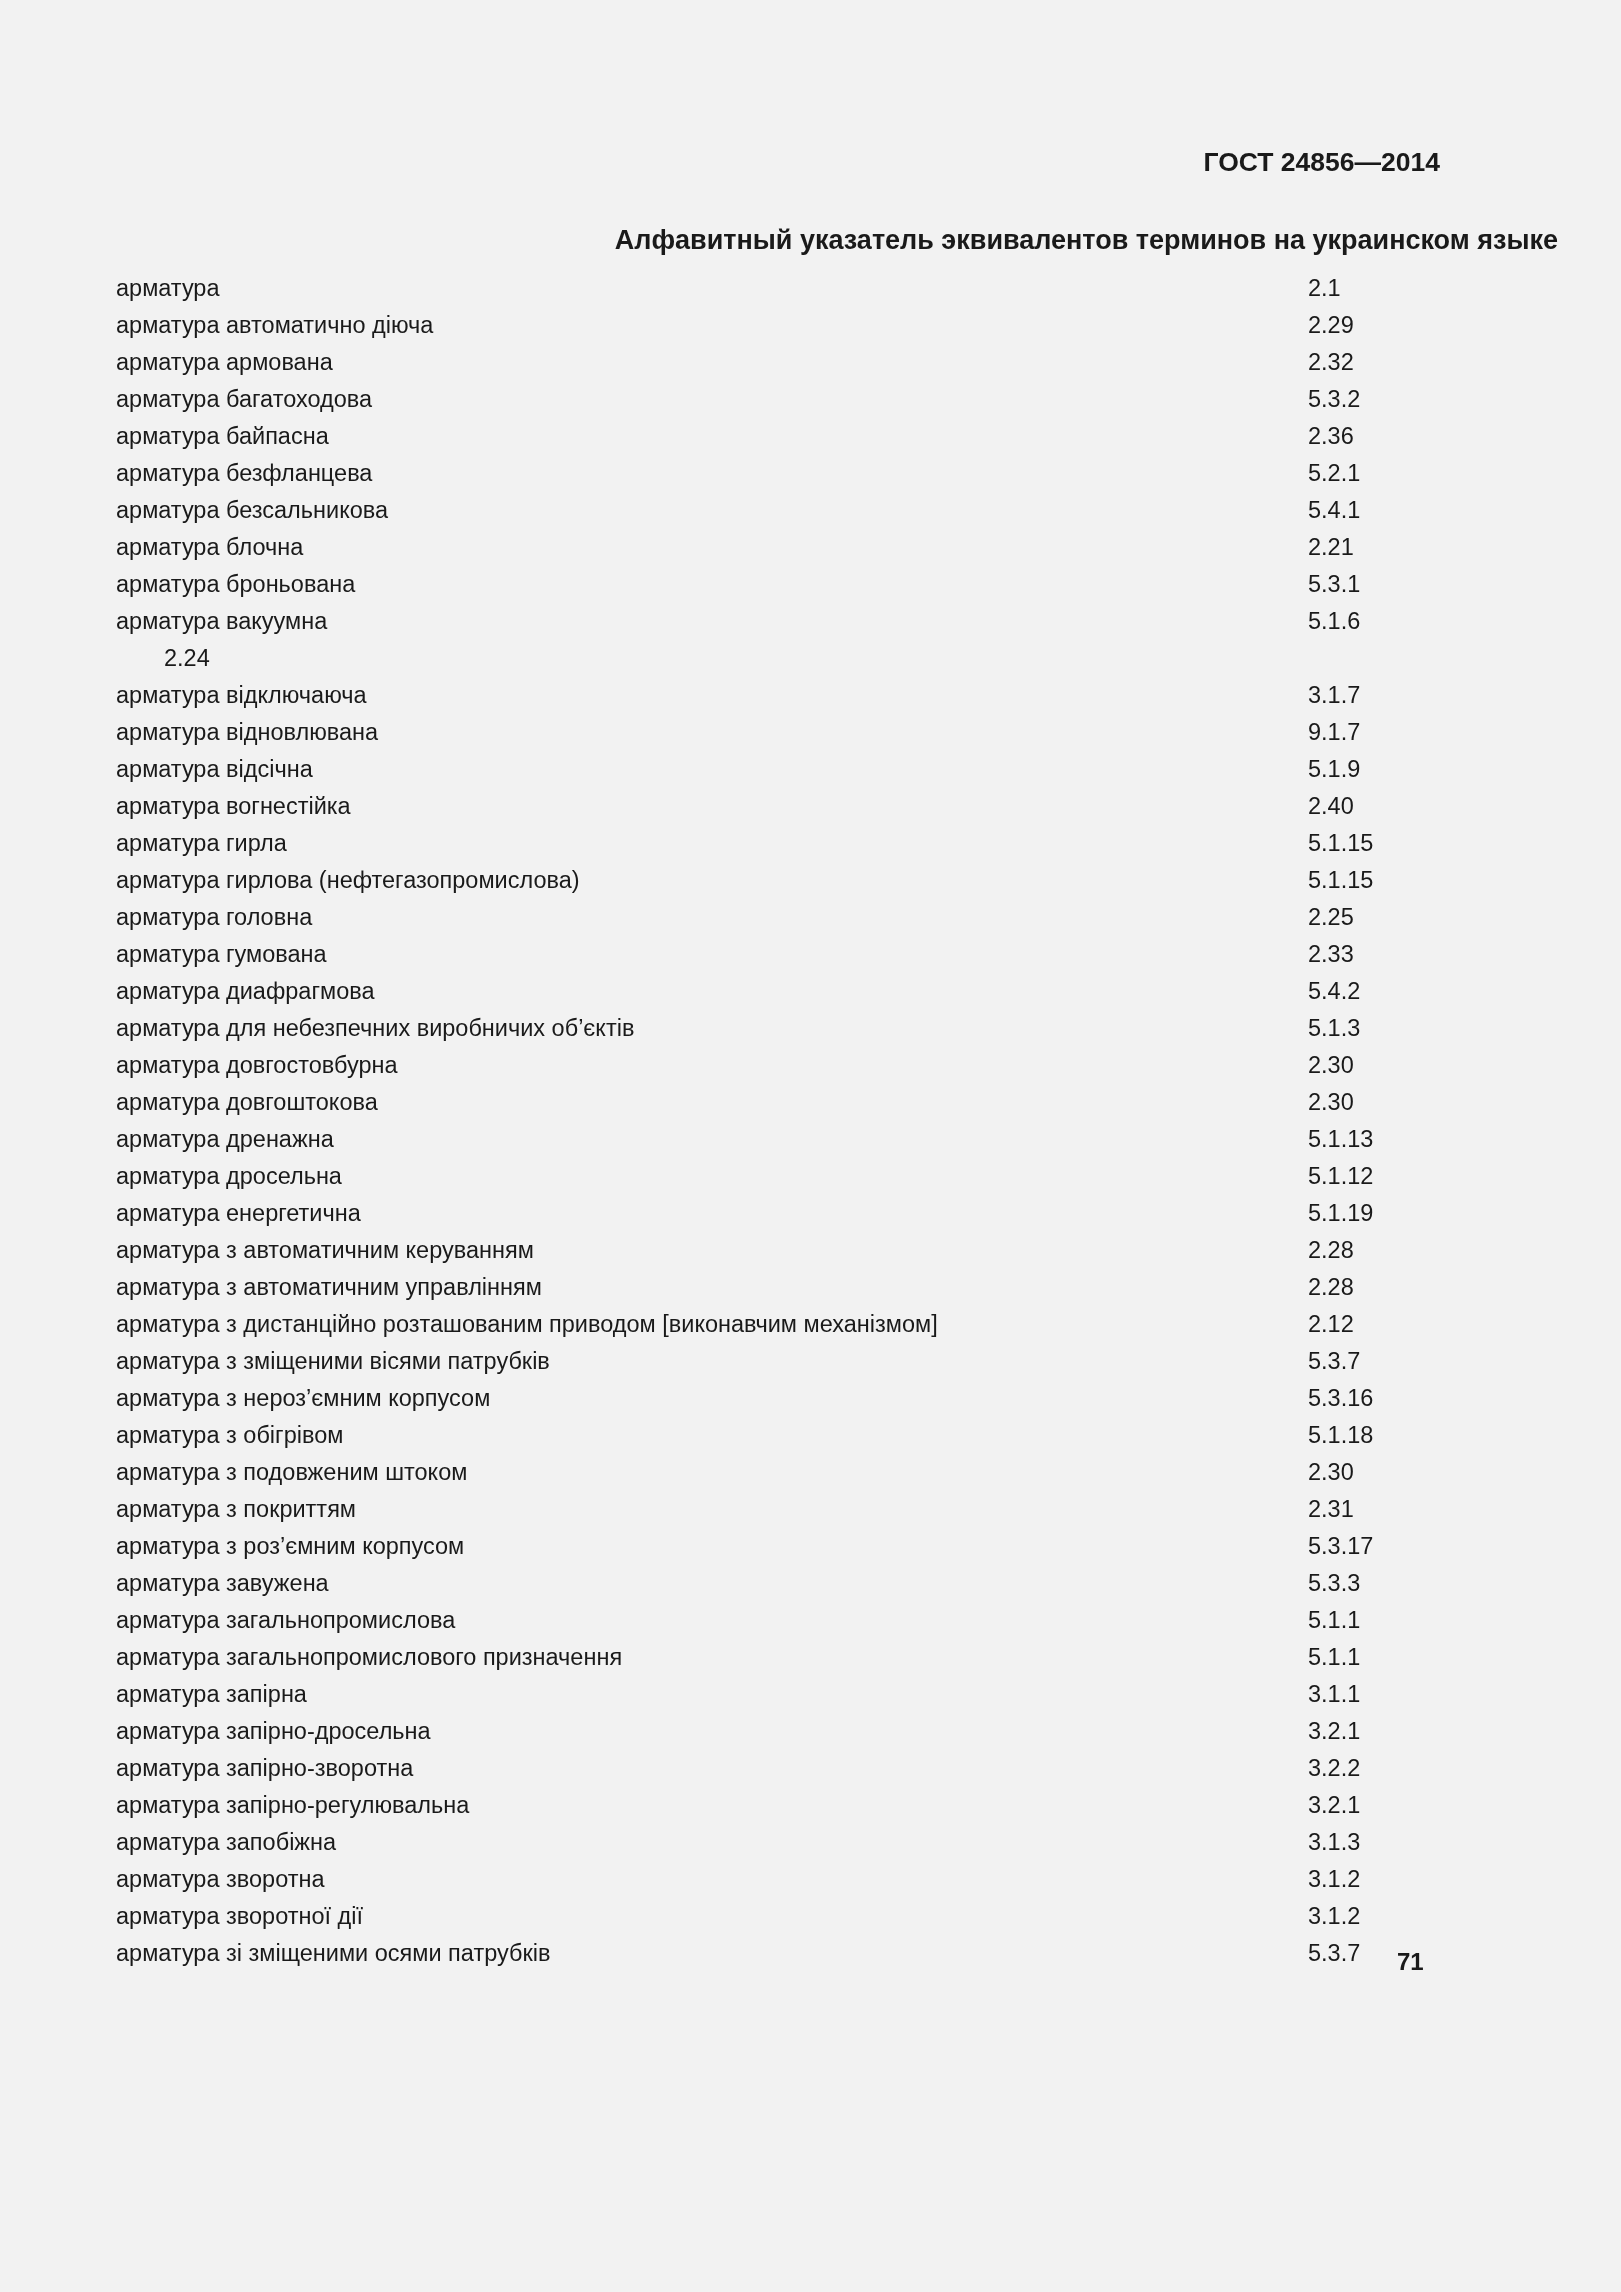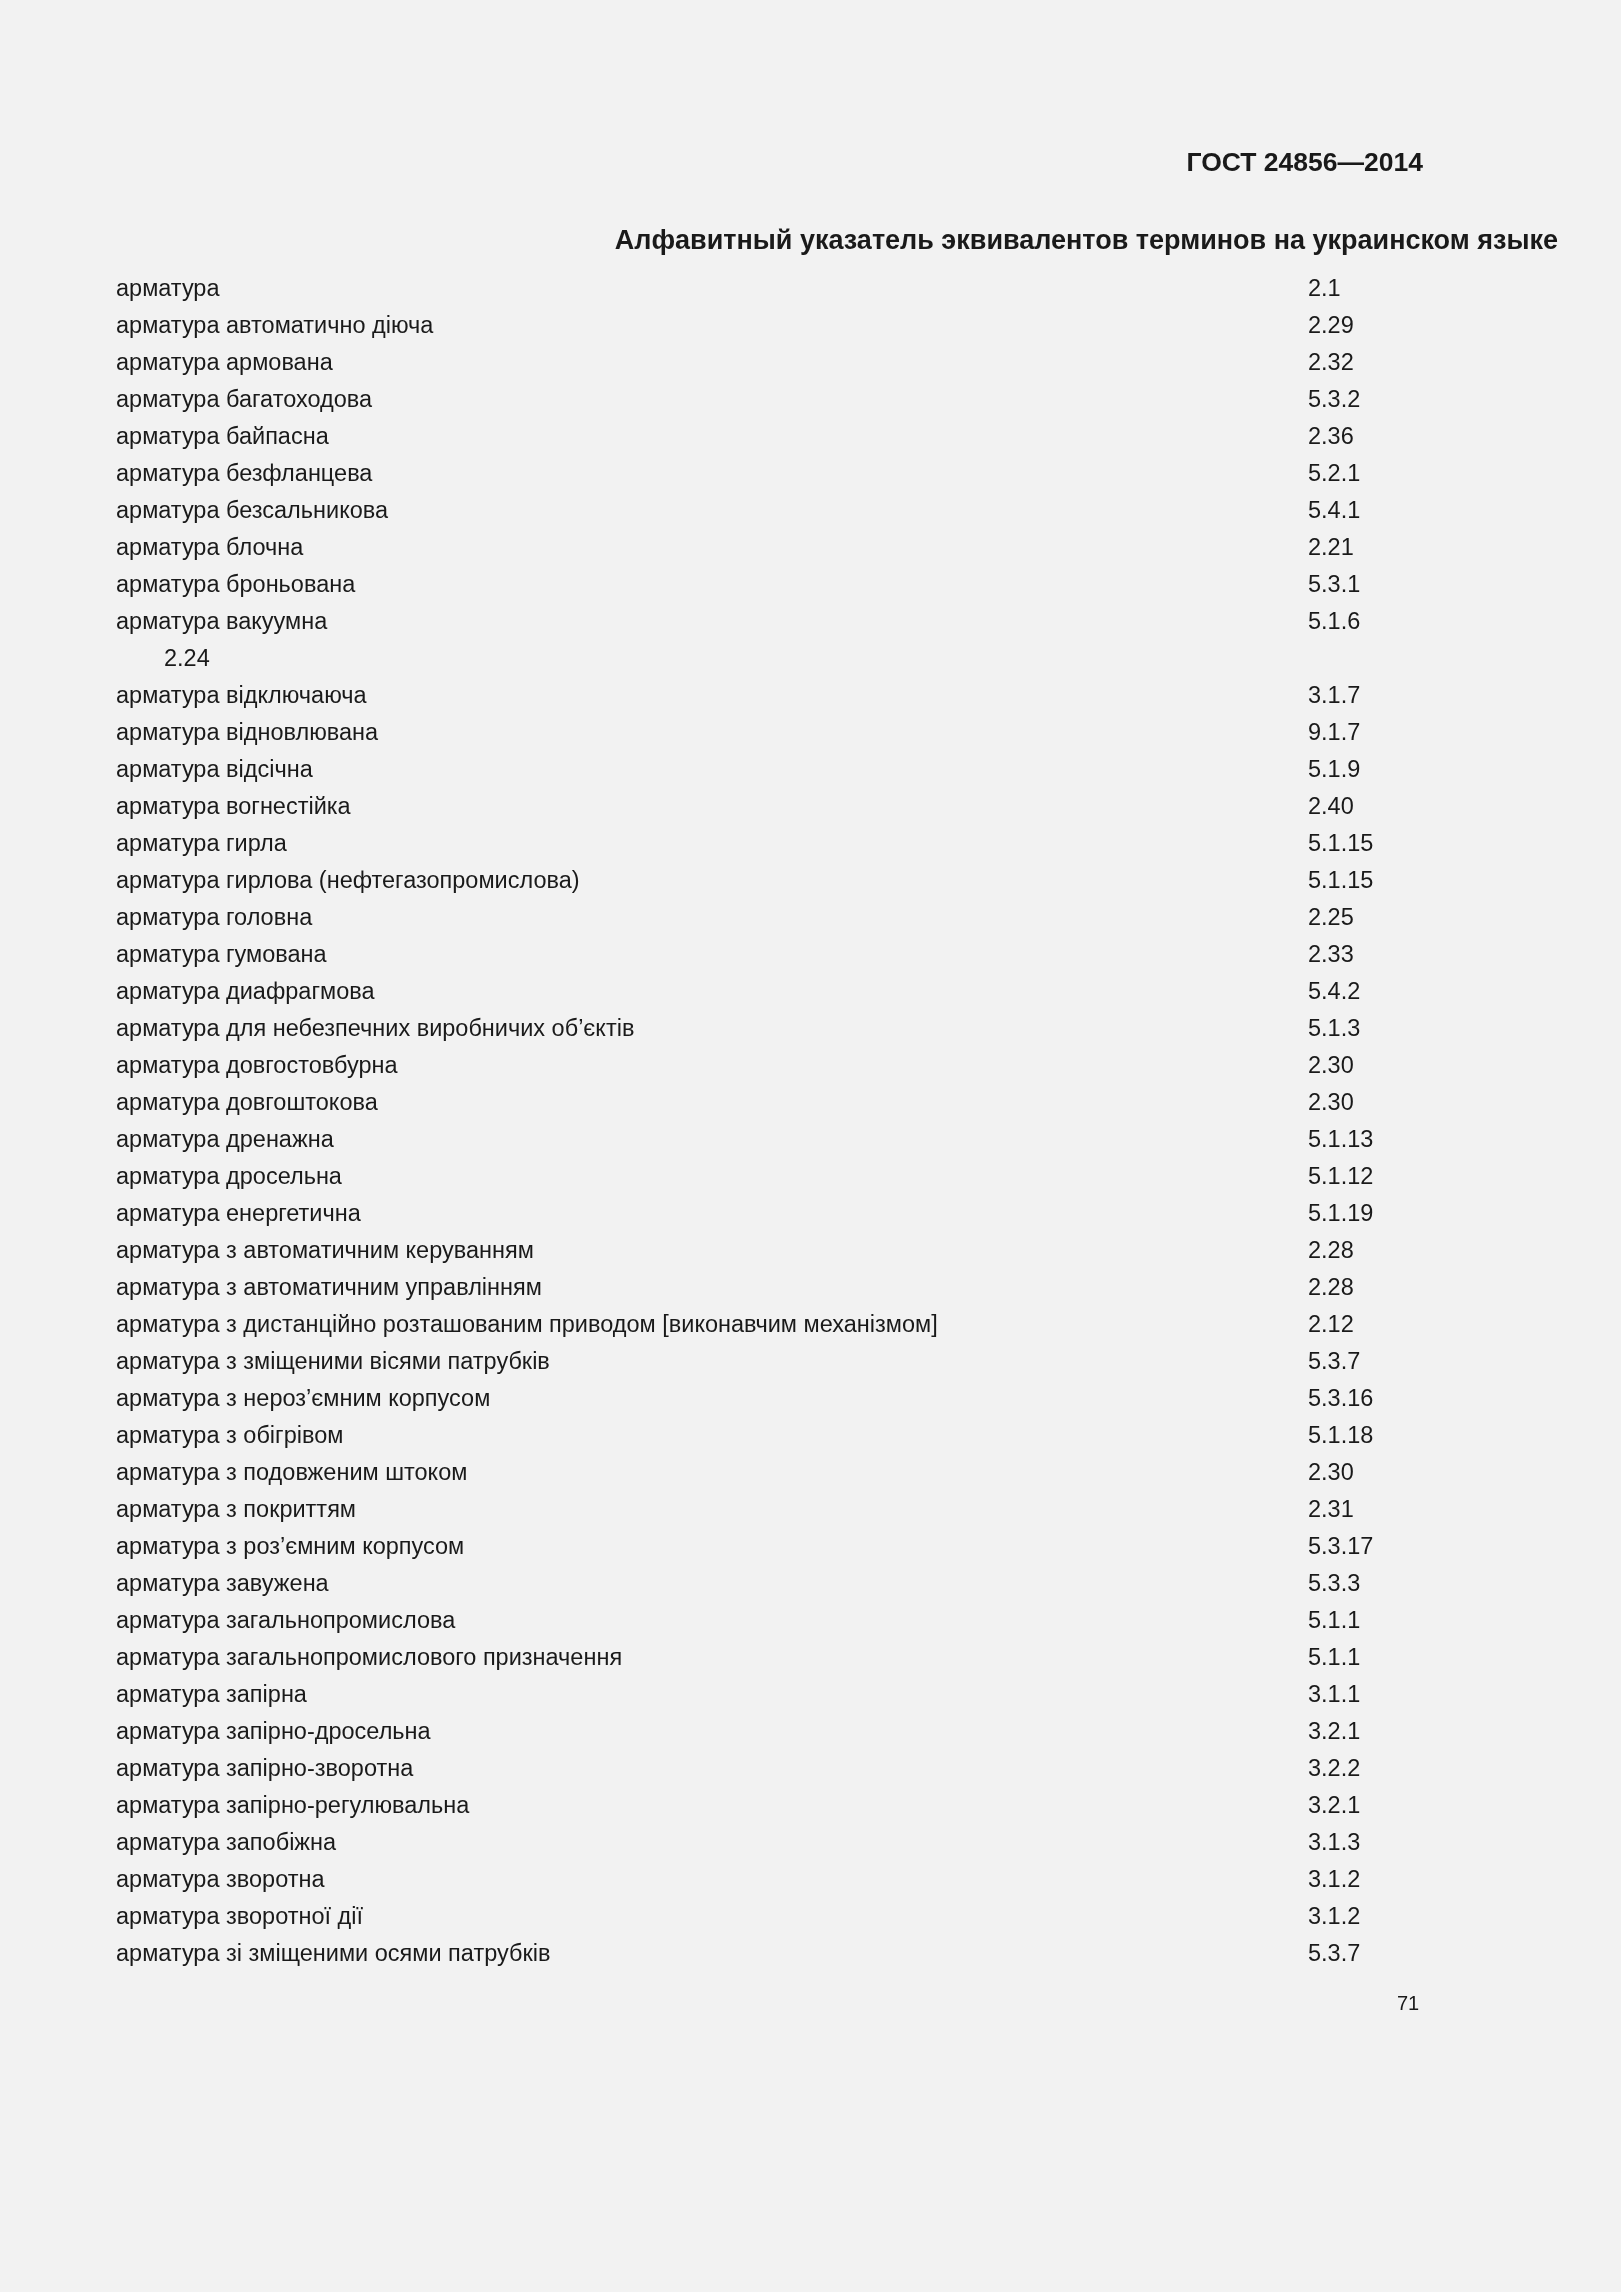--- a/index.html
+++ b/index.html
@@ -10,21 +10,21 @@
     body {
       width: 1621px;
       height: 2293px;
       position: relative;
       font-family: "Liberation Sans", sans-serif;
       color: #1a1a1a;
     }
     .doc-header {
       position: absolute;
       top: 147px;
-      right: 198px;
+      right: 181px;
       font-size: 26.5px;
       font-weight: bold;
       letter-spacing: 0;
     }
     .doc-title {
       position: absolute;
       top: 225px;
       left: 0;
       width: 1558px;
       text-align: right;
@@ -51,23 +51,24 @@
       white-space: nowrap;
     }
     .index-term.italic {
     }
     .index-ref {
       white-space: nowrap;
       margin-left: 48px;
     }
     .page-number {
       position: absolute;
-      top: 1992px;
+      top: 1948px;
       left: 1397px;
-      font-size: 20px;
+      font-size: 24px;
+      font-weight: bold;
     }
   </style>
 </head>
 <body>
 
 <div class="doc-header">ГОСТ 24856—2014</div>
 
 <div class="doc-title">Алфавитный указатель эквивалентов терминов на украинском языке</div>
 
 <ul class="index-list" id="index-list">

